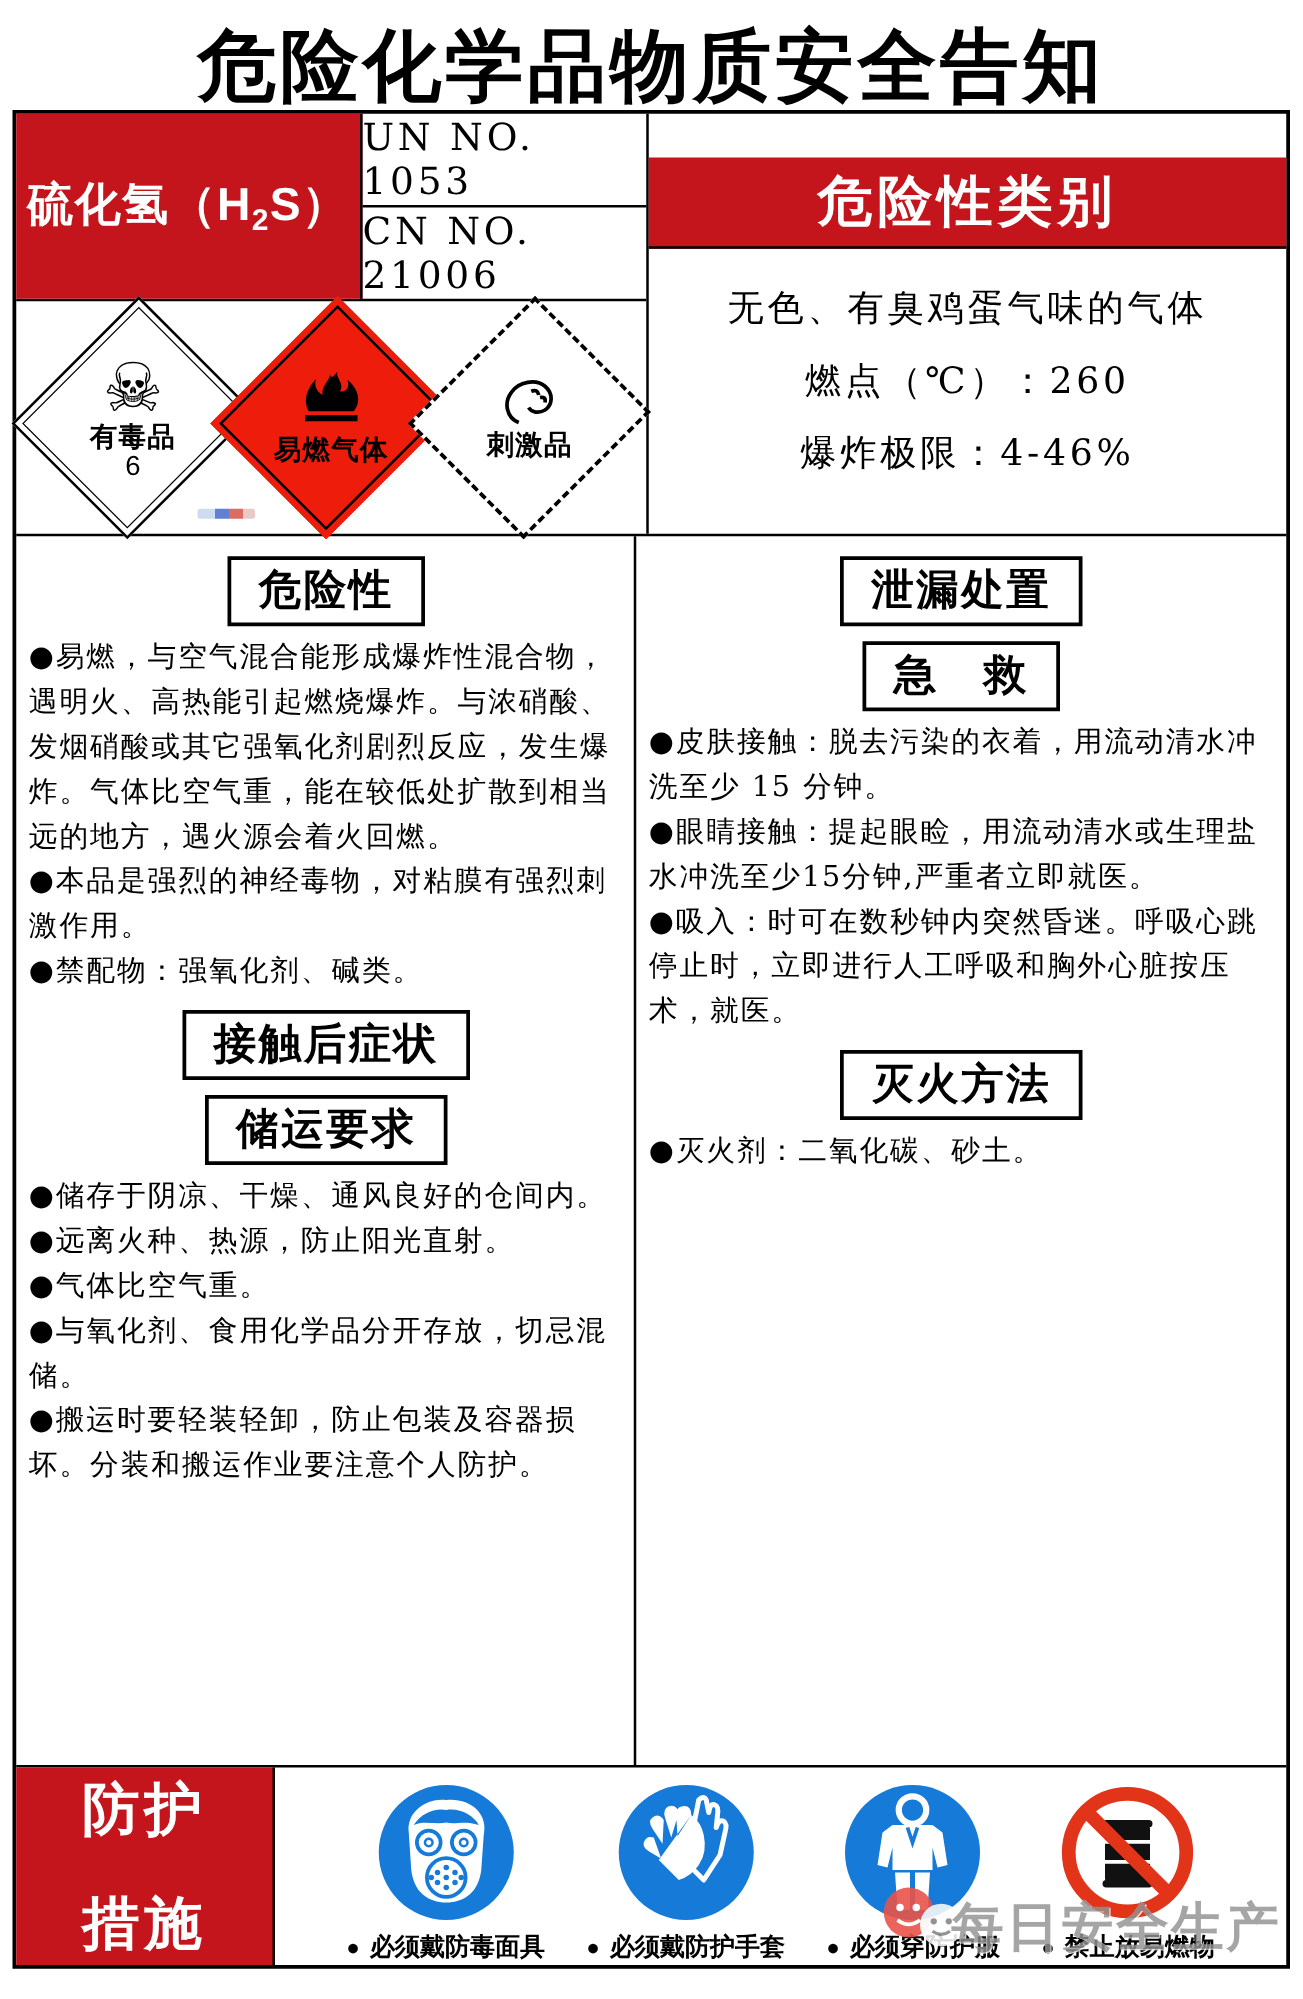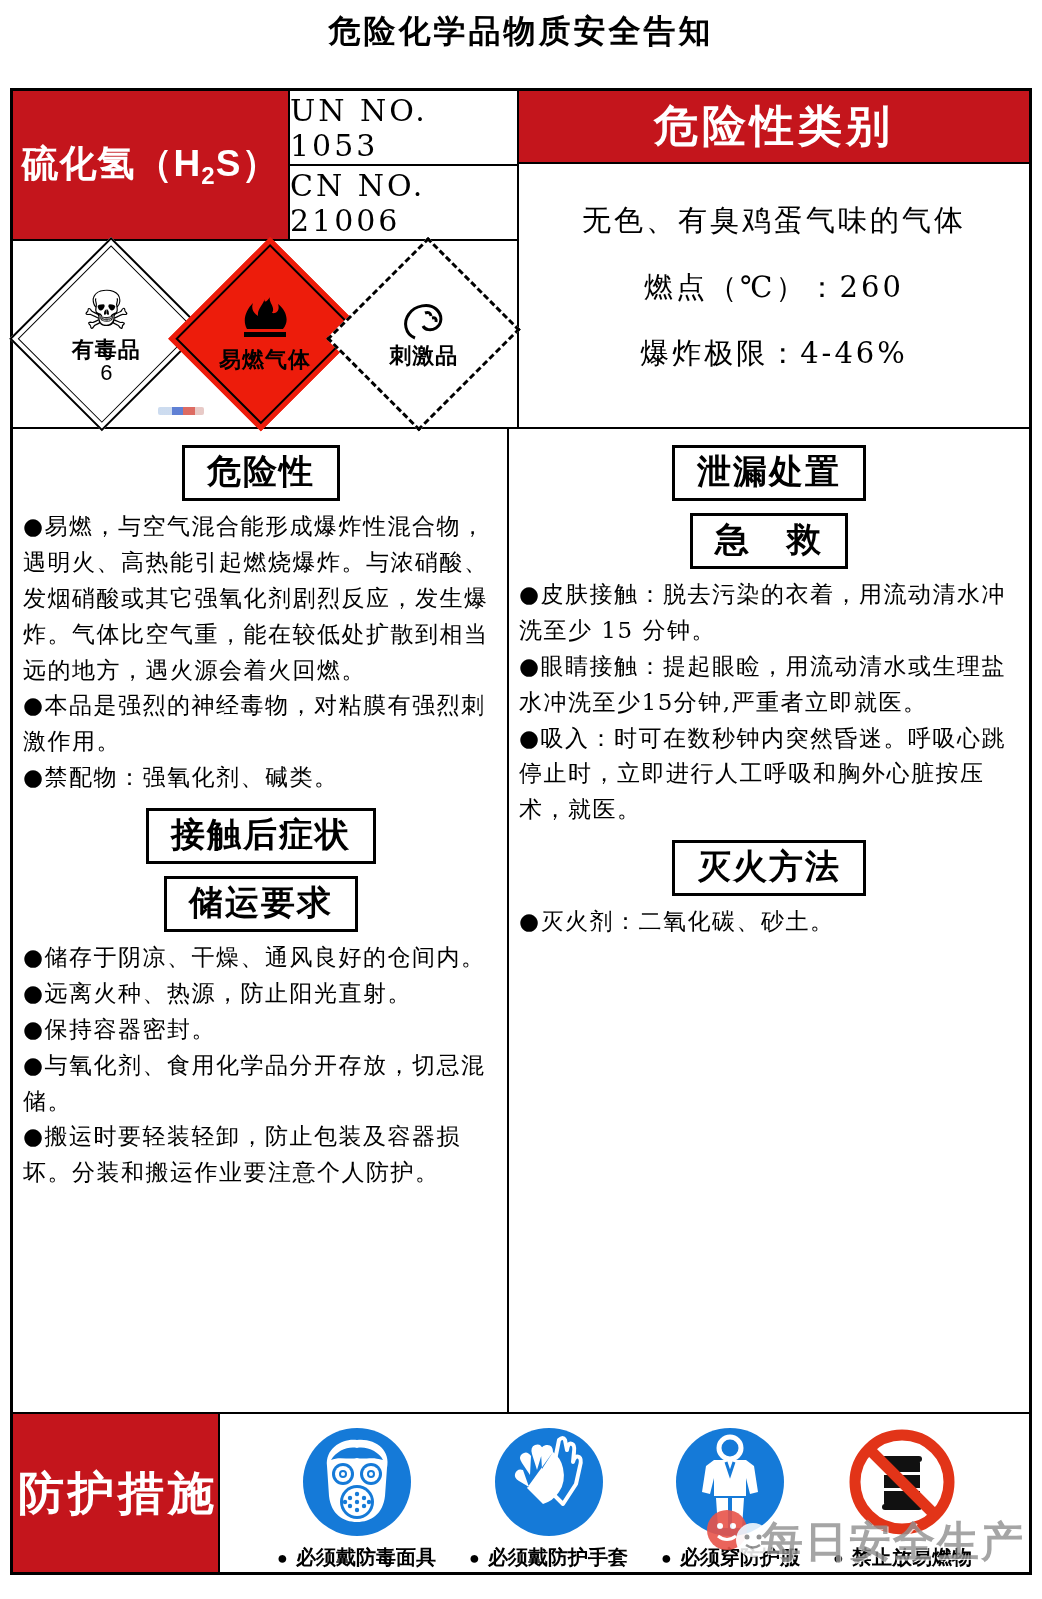--- a/index.html
+++ b/index.html
@@ -3,21 +3,21 @@
 <meta charset="utf-8">
 <style>
   * { margin:0; padding:0; box-sizing:border-box; }
   html,body { background:#ffffff; }
   body {
     width:1042px; height:1599px; position:relative; overflow:hidden;
     font-family:"Liberation Sans","DejaVu Sans",sans-serif; color:#000;
   }
   .page-title {
     position:absolute; top:10px; left:0; width:100%;
-    text-align:center; font-size:32px; font-weight:bold; letter-spacing:3px;
+    text-align:center; font-size:63px; font-weight:bold; letter-spacing:3px;
     font-family:Liberation Sans, sans-serif;
   }
   .table {
     position:absolute; left:10px; top:88px; width:1022px; height:1487px;
     border:3px solid #000; display:flex; flex-direction:column; background:#fff;
   }
   .red-bg { background:#c4151c; color:#fff; }
 
   
   .top-row { height:338px; border-bottom:2px solid #000; display:flex; }
@@ -55,21 +55,21 @@
   .picto-label { font-size:22px; font-weight:bold; letter-spacing:1px; }
   .picto-num { font-size:22px; }
   .tiny-logo { position:absolute; left:145px; bottom:12px; width:46px; height:8px;
     background:linear-gradient(90deg,#bcd0ea 0 30%, #2a56c6 30% 55%, #d23a2e 55% 80%, #e0b8b4 80% 100%);
     opacity:.75; border-radius:2px; }
 
   .top-right { flex:1; display:flex; flex-direction:column; }
   .hc-title {
     height:73px; border-bottom:2px solid #000;
     display:flex; align-items:center; justify-content:center;
-    font-size:44px; font-weight:bold; letter-spacing:4px;
+    font-size:44px; font-weight:bold; letter-spacing:4px;margin-top:35px;
   }
   .hc-info {
     flex:1; display:flex; flex-direction:column; justify-content:space-evenly;
     align-items:center; padding:10px 6px 26px 6px;
     font-family:"DejaVu Serif","Liberation Serif",serif;
     font-size:29px; letter-spacing:3px;
   }
 
   
   .main-row { height:985px; border-bottom:2px solid #000; display:flex; }
@@ -84,21 +84,21 @@
   .bullets p {
     font-family:"DejaVu Serif","Liberation Serif",serif;
     font-size:23px; line-height:1.56; letter-spacing:1.5px;
     text-align:left; margin:0;
   }
 
   
   .bottom-row { flex:1; display:flex; }
   .protect-cell {
     width:207px; border-right:2px solid #000;
-    display:flex; flex-direction:row; align-items:center; justify-content:flex-end;
+    display:flex; flex-direction:column; align-items:center; justify-content:space-between;
     font-size:46px; font-weight:bold; letter-spacing:4px; line-height:1.45;
   }
   .icons-area { flex:1; position:relative; display:flex; align-items:flex-start;
     justify-content:space-evenly; padding:12px 24px 0 24px; }
   .icon-item { display:flex; flex-direction:column; align-items:center; }
   .icon-circle { width:112px; height:112px; }
   .icon-label-row { margin-top:6px; display:flex; align-items:center; gap:8px;
     font-size:20px; font-weight:bold; }
   .icon-label-row .dot { font-size:18px; line-height:1; }
   .watermark {
@@ -179,21 +179,21 @@
       <div class="bullets">
         <p>●易燃，与空气混合能形成爆炸性混合物，遇明火、高热能引起燃烧爆炸。与浓硝酸、发烟硝酸或其它强氧化剂剧烈反应，发生爆炸。气体比空气重，能在较低处扩散到相当远的地方，遇火源会着火回燃。</p>
         <p>●本品是强烈的神经毒物，对粘膜有强烈刺激作用。</p>
         <p>●禁配物：强氧化剂、碱类。</p>
       </div>
       <div class="sec-box">接触后症状</div>
       <div class="sec-box">储运要求</div>
       <div class="bullets">
         <p>●储存于阴凉、干燥、通风良好的仓间内。</p>
         <p>●远离火种、热源，防止阳光直射。</p>
-        <p>●保持容器密封。</p>
+        <p>●气体比空气重。</p>
         <p>●与氧化剂、食用化学品分开存放，切忌混储。</p>
         <p>●搬运时要轻装轻卸，防止包装及容器损坏。分装和搬运作业要注意个人防护。</p>
       </div>
     </div>
     <div class="col-right">
       <div class="sec-box">泄漏处置</div>
       <div class="sec-box">急　救</div>
       <div class="bullets">
         <p>●皮肤接触：脱去污染的衣着，用流动清水冲洗至少 15 分钟。</p>
         <p>●眼睛接触：提起眼睑，用流动清水或生理盐水冲洗至少15分钟,严重者立即就医。</p>

